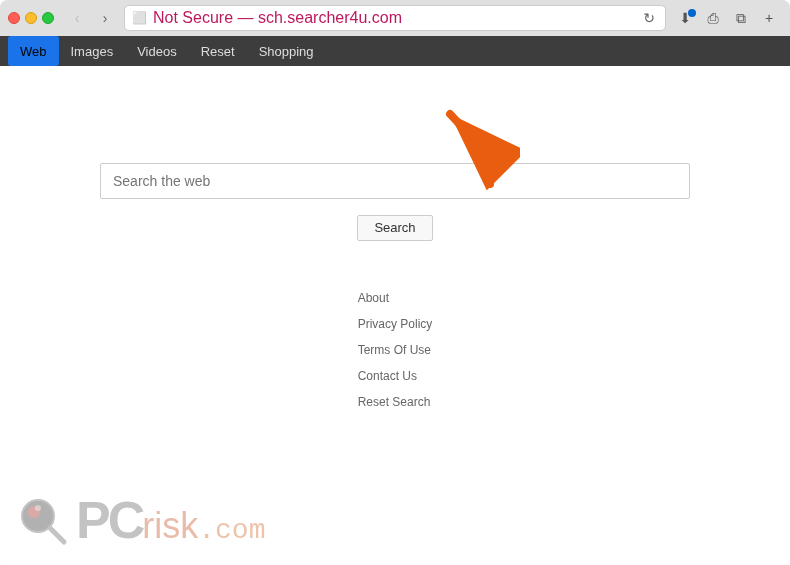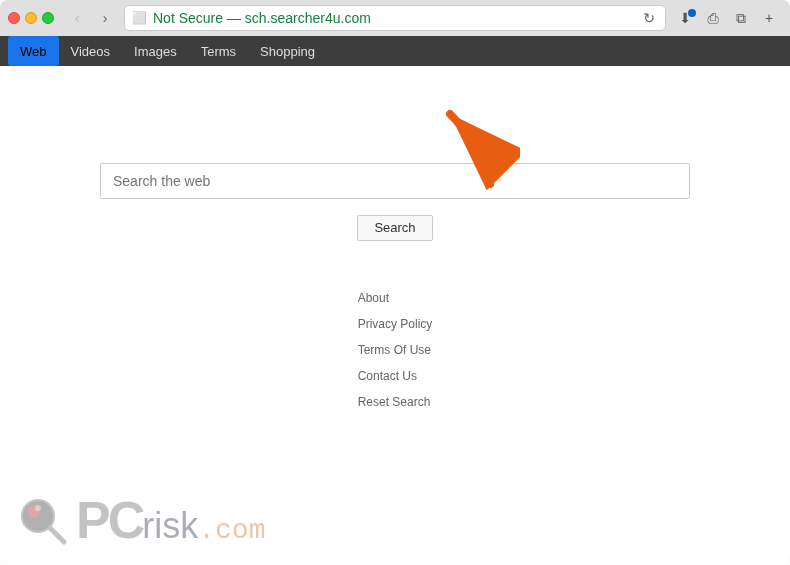--- a/index.html
+++ b/index.html
@@ -79,22 +79,22 @@
       width: 14px;
       height: 14px;
       color: #888;
       font-size: 12px;
       display: flex;
       align-items: center;
       justify-content: center;
     }
 
     .address-text {
-      font-size: 14px;
-      color: #15803d;
+      font-size: 16px;
+      color: #be185d;
       flex: 1;
     }
 
     .reload-btn {
       width: 16px;
       height: 16px;
       background: none;
       border: none;
       cursor: pointer;
       color: #666;
@@ -282,23 +282,23 @@
     <div class="toolbar-right">
       <button class="toolbar-btn download-badge">⬇</button>
       <button class="toolbar-btn">⎙</button>
       <button class="toolbar-btn">⧉</button>
       <button class="toolbar-btn">+</button>
     </div>
   </div>
 
   <div class="nav-tab-bar">
     <div class="nav-tab active">Web</div>
+    <div class="nav-tab">Images</div>
     <div class="nav-tab">Videos</div>
-    <div class="nav-tab">Images</div>
-    <div class="nav-tab">Terms</div>
+    <div class="nav-tab">Reset</div>
     <div class="nav-tab">Shopping</div>
   </div>
 
   <div class="page-content">
 
     <div class="search-section">
       <div class="search-input-wrapper">
         <input type="text" class="search-input" placeholder="Search the web" style="">
       </div>
       <button class="search-btn">Search</button>
@@ -327,19 +327,19 @@
     <div class="watermark">
       <div class="watermark-logo">
 
         <svg class="logo-icon" width="52" height="52" viewBox="0 0 52 52">
           <circle cx="22" cy="22" r="16" fill="#222" stroke="#555" stroke-width="2"></circle>
           <circle cx="18" cy="18" r="6" fill="#c00" opacity="0.7"></circle>
           <circle cx="22" cy="14" r="3" fill="#fff" opacity="0.4"></circle>
           <line x1="34" y1="34" x2="48" y2="48" stroke="#555" stroke-width="5" stroke-linecap="round"></line>
         </svg>
         <div>
-          <span style="font-size:52px;font-weight:900;color:#555;letter-spacing:-3px;font-family:Liberation Sans, sans-serif;">PC</span><span style="font-size:36px;font-weight:400;color:#0f172a;font-family:Arial,sans-serif;">risk</span><span style="font-size:28px;font-weight:400;color:#c85a10;font-family:Liberation Mono, monospace;">.com</span>
+          <span style="font-size:52px;font-weight:900;color:#555;letter-spacing:-3px;font-family:Liberation Sans, sans-serif;">PC</span><span style="font-size:36px;font-weight:400;color:#c2410c;font-family:Arial,sans-serif;">risk</span><span style="font-size:28px;font-weight:400;color:#c85a10;font-family:Liberation Mono, monospace;">.com</span>
         </div>
       </div>
     </div>
 
   </div>
 </div>
 
 </body></html>

